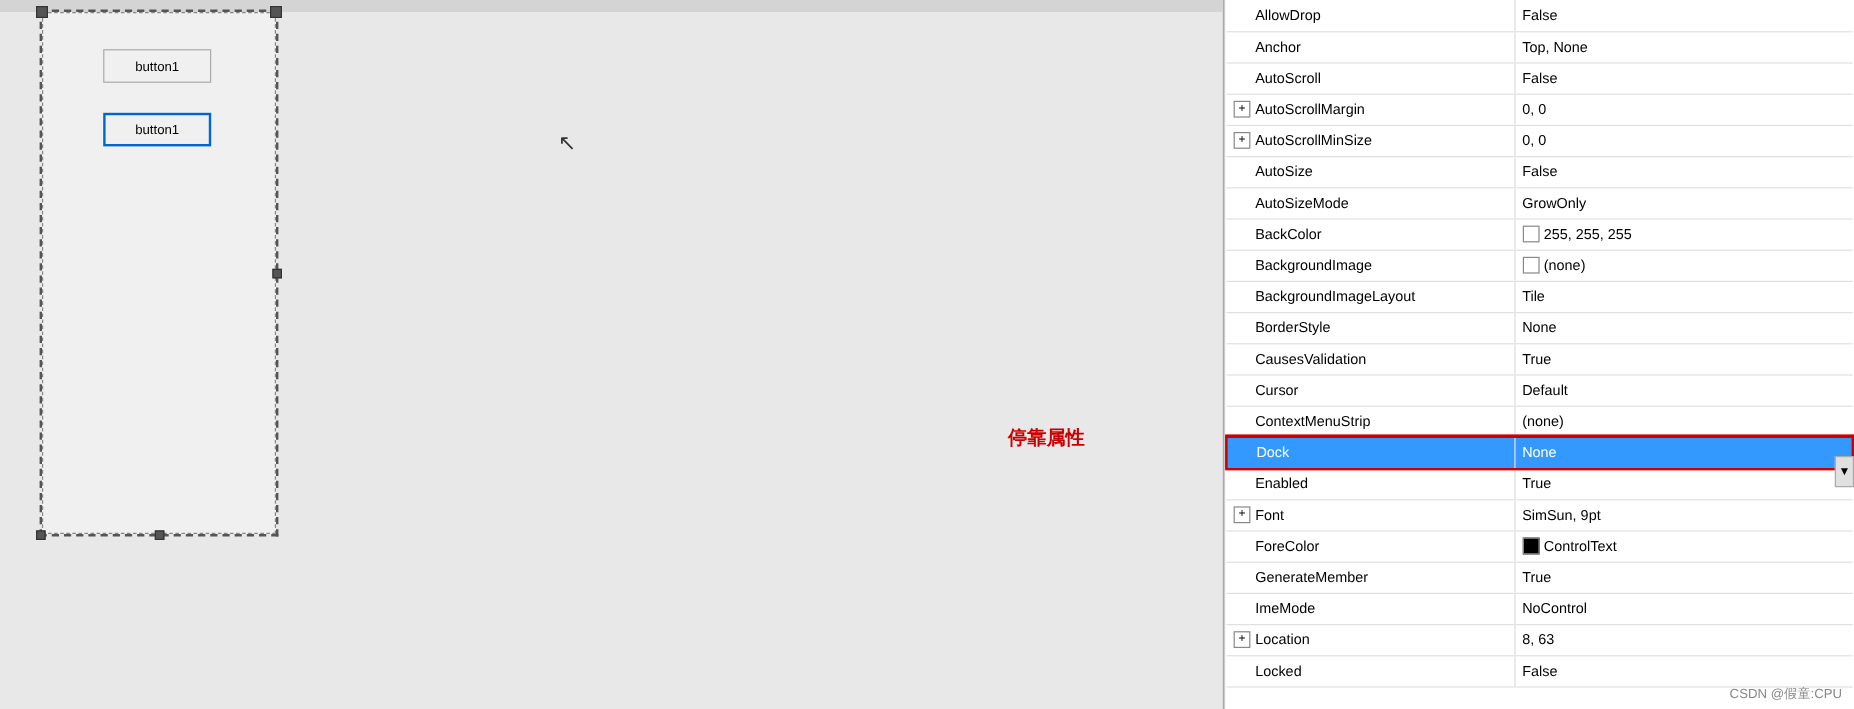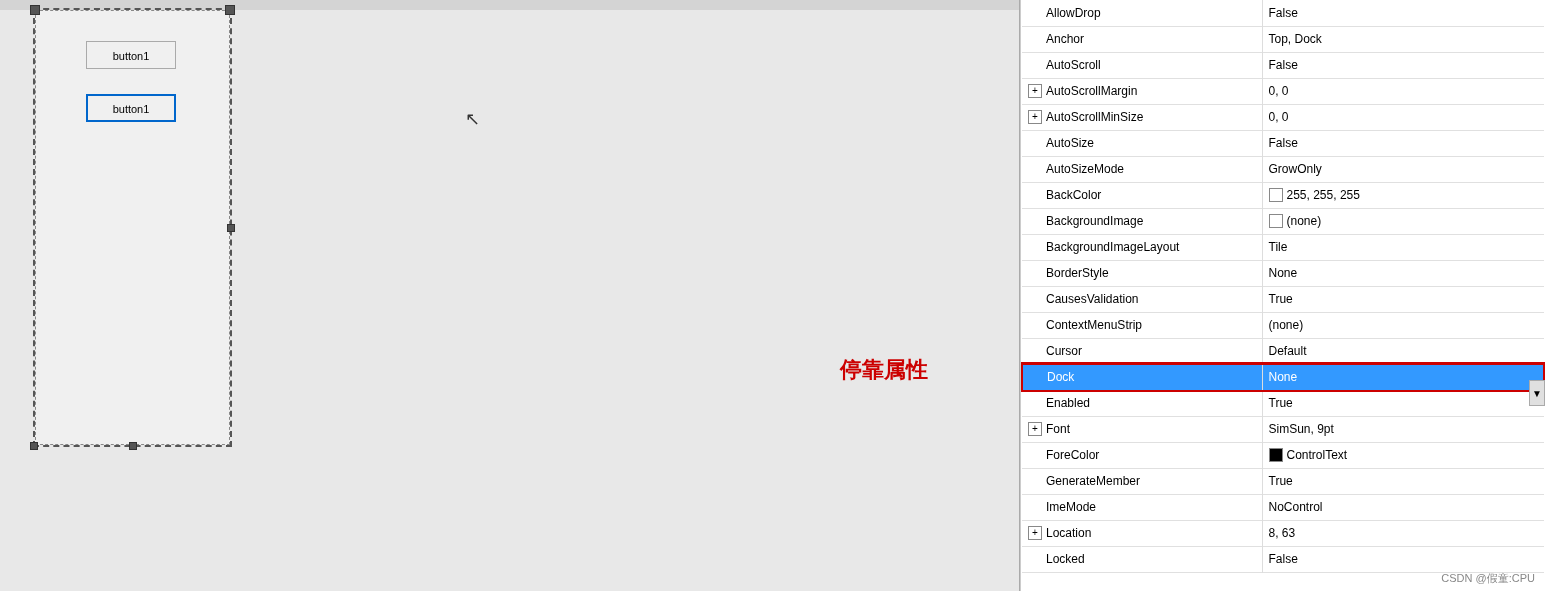--- a/index.html
+++ b/index.html
@@ -98,21 +98,21 @@
       height: 0;
       font-size: 18px;
       color: #333;
     }
 
     
     .chinese-label {
       position: absolute;
       top: 355px;
       left: 840px;
-      font-size: 22px;
+      font-size: 16px;
       color: #cc0000;
       font-weight: bold;
       font-family: 'SimSun', serif;
     }
 
     
     .properties-panel {
       flex: 1;
       background: #fff;
       border-left: 1px solid #ccc;
@@ -246,21 +246,21 @@
 
 <div class="properties-panel">
   <table class="prop-table">
     <tbody id="prop-tbody">
     <tr>
           <td class="prop-name"><span style="display: inline-block; width: 18px;"></span><span>AllowDrop</span></td>
           <td class="prop-value"><span>False</span></td>
         </tr>
         <tr>
           <td class="prop-name"><span style="display: inline-block; width: 18px;"></span><span>Anchor</span></td>
-          <td class="prop-value"><span>Top, Dock</span></td>
+          <td class="prop-value"><span>Top, None</span></td>
         </tr>
         <tr>
           <td class="prop-name"><span style="display: inline-block; width: 18px;"></span><span>AutoScroll</span></td>
           <td class="prop-value"><span>False</span></td>
         </tr>
         <tr>
           <td class="prop-name"><span class="expand-icon">+</span><span>AutoScrollMargin</span></td>
           <td class="prop-value"><span>0, 0</span></td>
         </tr>
         <tr>
@@ -289,26 +289,26 @@
         </tr>
         <tr>
           <td class="prop-name"><span style="display: inline-block; width: 18px;"></span><span>BorderStyle</span></td>
           <td class="prop-value"><span>None</span></td>
         </tr>
         <tr>
           <td class="prop-name"><span style="display: inline-block; width: 18px;"></span><span>CausesValidation</span></td>
           <td class="prop-value"><span>True</span></td>
         </tr>
         <tr>
+          <td class="prop-name"><span style="display: inline-block; width: 18px;"></span><span>Cursor</span></td>
+          <td class="prop-value"><span>Default</span></td>
+        </tr>
+        <tr>
           <td class="prop-name"><span style="display: inline-block; width: 18px;"></span><span>ContextMenuStrip</span></td>
           <td class="prop-value"><span>(none)</span></td>
-        </tr>
-        <tr>
-          <td class="prop-name"><span style="display: inline-block; width: 18px;"></span><span>Cursor</span></td>
-          <td class="prop-value"><span>Default</span></td>
         </tr>
         <tr class="dock-row">
           <td class="prop-name"><span style="display: inline-block; width: 18px;"></span><span>Dock</span></td>
           <td class="prop-value"><span>None</span></td>
         </tr>
         <tr>
           <td class="prop-name"><span style="display: inline-block; width: 18px;"></span><span>Enabled</span></td>
           <td class="prop-value"><span>True</span></td>
         </tr>
         <tr>

